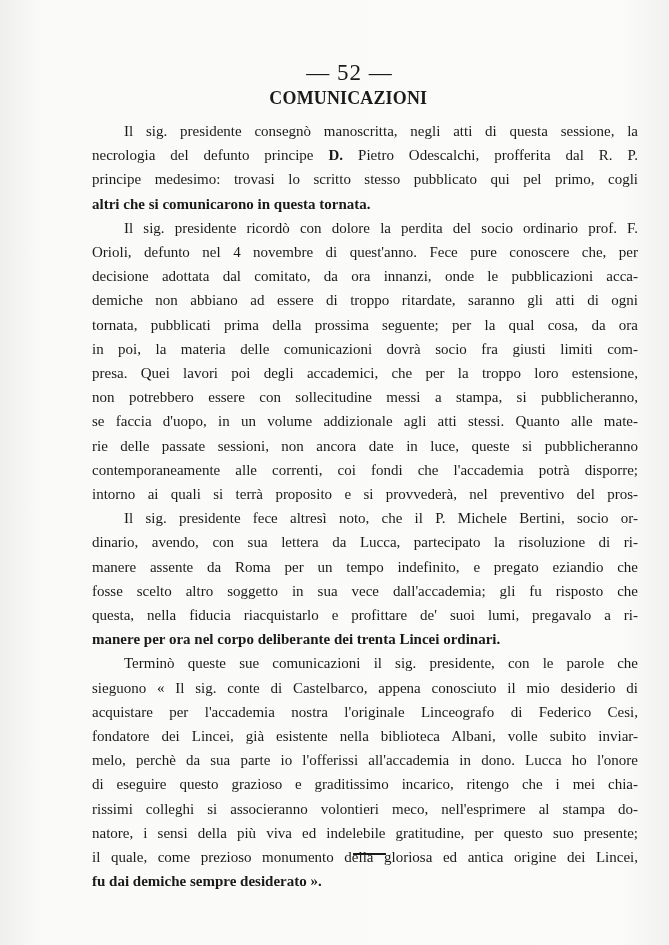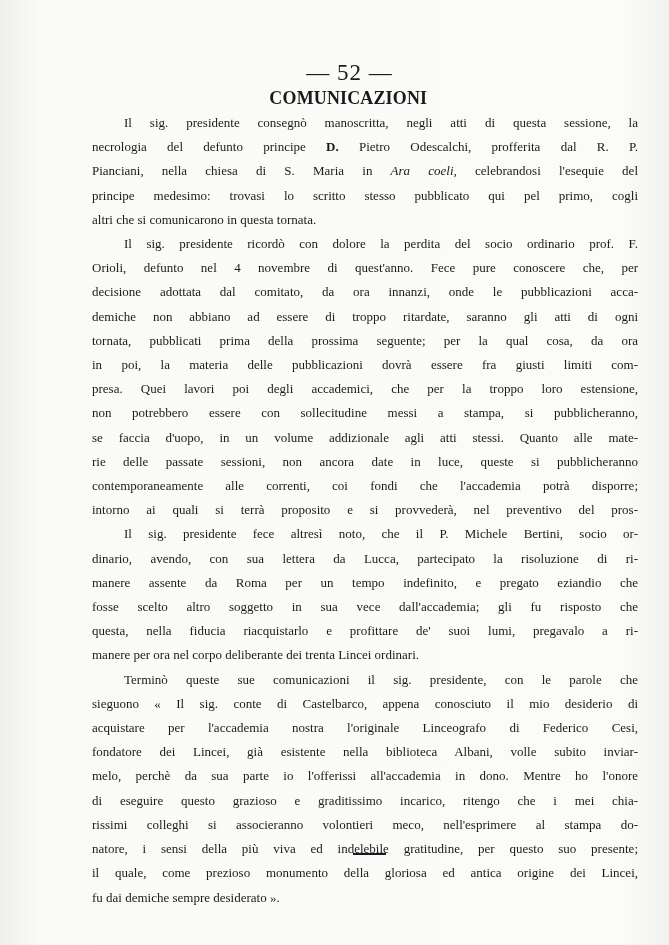--- a/index.html
+++ b/index.html
@@ -43,39 +43,40 @@
       font-size: 19.5px;
       font-weight: bold;
       letter-spacing: 0.2px;
       padding-left: 30px;
       box-sizing: border-box;
       transform: scaleX(0.92);
       transform-origin: center;
     }
     .body-text {
       position: absolute;
-      top: 111px;
+      top: 119px;
       left: 92px;
       width: 546px;
-      font-size: 13px;
+      font-size: 15px;
       line-height: 24.2px;
       text-align: justify;
       text-align-last: justify;
     }
     .line {
       display: block;
       white-space: nowrap;
       text-align: justify;
       text-align-last: justify;
     }
     .line.indent {
       padding-left: 32px;
     }
     .line.last {
       text-align-last: left;
+      font-weight: bold;
     }
     .ital {
       font-style: italic;
     }
     .bold {
       font-weight: bold;
     }
     .end-rule {
       position: absolute;
       top: 853px;
@@ -92,32 +93,31 @@
 
   <div class="page-number">— 52 —</div>
 
   <div class="section-title">COMUNICAZIONI</div>
 
   <div class="body-text">
 
     <div>
       <span class="line indent">Il sig. presidente consegnò manoscritta, negli atti di questa sessione, la</span>
       <span class="line"><span>necrologia del defunto principe </span><span class="bold">D.</span><span> Pietro Odescalchi, profferita dal R. P.</span></span>
-      <span class="line"><span>Pianciani, nella chiesa di S. Maria in </span><span class="ital">Ara coeli</span><span>, celebrandosi l'esequie del</span></span>
       <span class="line">principe medesimo: trovasi lo scritto stesso pubblicato qui pel primo, cogli</span>
       <span class="line last">altri che si comunicarono in questa tornata.</span>
     </div>
 
     <div>
       <span class="line indent">Il sig. presidente ricordò con dolore la perdita del socio ordinario prof. F.</span>
       <span class="line">Orioli, defunto nel 4 novembre di quest'anno. Fece pure conoscere che, per</span>
       <span class="line">decisione adottata dal comitato, da ora innanzi, onde le pubblicazioni acca-</span>
       <span class="line">demiche non abbiano ad essere di troppo ritardate, saranno gli atti di ogni</span>
       <span class="line">tornata, pubblicati prima della prossima seguente; per la qual cosa, da ora</span>
-      <span class="line">in poi, la materia delle pubblicazioni dovrà essere fra giusti limiti com-</span>
+      <span class="line">in poi, la materia delle comunicazioni dovrà socio fra giusti limiti com-</span>
       <span class="line">presa. Quei lavori poi degli accademici, che per la troppo loro estensione,</span>
       <span class="line">non potrebbero essere con sollecitudine messi a stampa, si pubblicheranno,</span>
       <span class="line">se faccia d'uopo, in un volume addizionale agli atti stessi. Quanto alle mate-</span>
       <span class="line">rie delle passate sessioni, non ancora date in luce, queste si pubblicheranno</span>
       <span class="line">contemporaneamente alle correnti, coi fondi che l'accademia potrà disporre;</span>
       <span class="line">intorno ai quali si terrà proposito e si provvederà, nel preventivo del pros-</span>
     </div>
 
     <div>
       <span class="line indent">Il sig. presidente fece altresì noto, che il P. Michele Bertini, socio or-</span>
@@ -126,21 +126,21 @@
       <span class="line">fosse scelto altro soggetto in sua vece dall'accademia; gli fu risposto che</span>
       <span class="line">questa, nella fiducia riacquistarlo e profittare de' suoi lumi, pregavalo a ri-</span>
       <span class="line last">manere per ora nel corpo deliberante dei trenta Lincei ordinari.</span>
     </div>
 
     <div>
       <span class="line indent">Terminò queste sue comunicazioni il sig. presidente, con le parole che</span>
       <span class="line">sieguono « Il sig. conte di Castelbarco, appena conosciuto il mio desiderio di</span>
       <span class="line">acquistare per l'accademia nostra l'originale Linceografo di Federico Cesi,</span>
       <span class="line">fondatore dei Lincei, già esistente nella biblioteca Albani, volle subito inviar-</span>
-      <span class="line">melo, perchè da sua parte io l'offerissi all'accademia in dono. Mentre ho l'onore</span>
+      <span class="line">melo, perchè da sua parte io l'offerissi all'accademia in dono. Lucca ho l'onore</span>
       <span class="line">di eseguire questo grazioso e graditissimo incarico, ritengo che i mei chia-</span>
       <span class="line">rissimi colleghi si associeranno volontieri meco, nell'esprimere al stampa do-</span>
       <span class="line">natore, i sensi della più viva ed indelebile gratitudine, per questo suo presente;</span>
       <span class="line">il quale, come prezioso monumento della gloriosa ed antica origine dei Lincei,</span>
       <span class="line last">fu dai demiche sempre desiderato ».</span>
     </div>
 
   </div>
 
   <div class="end-rule"></div>

